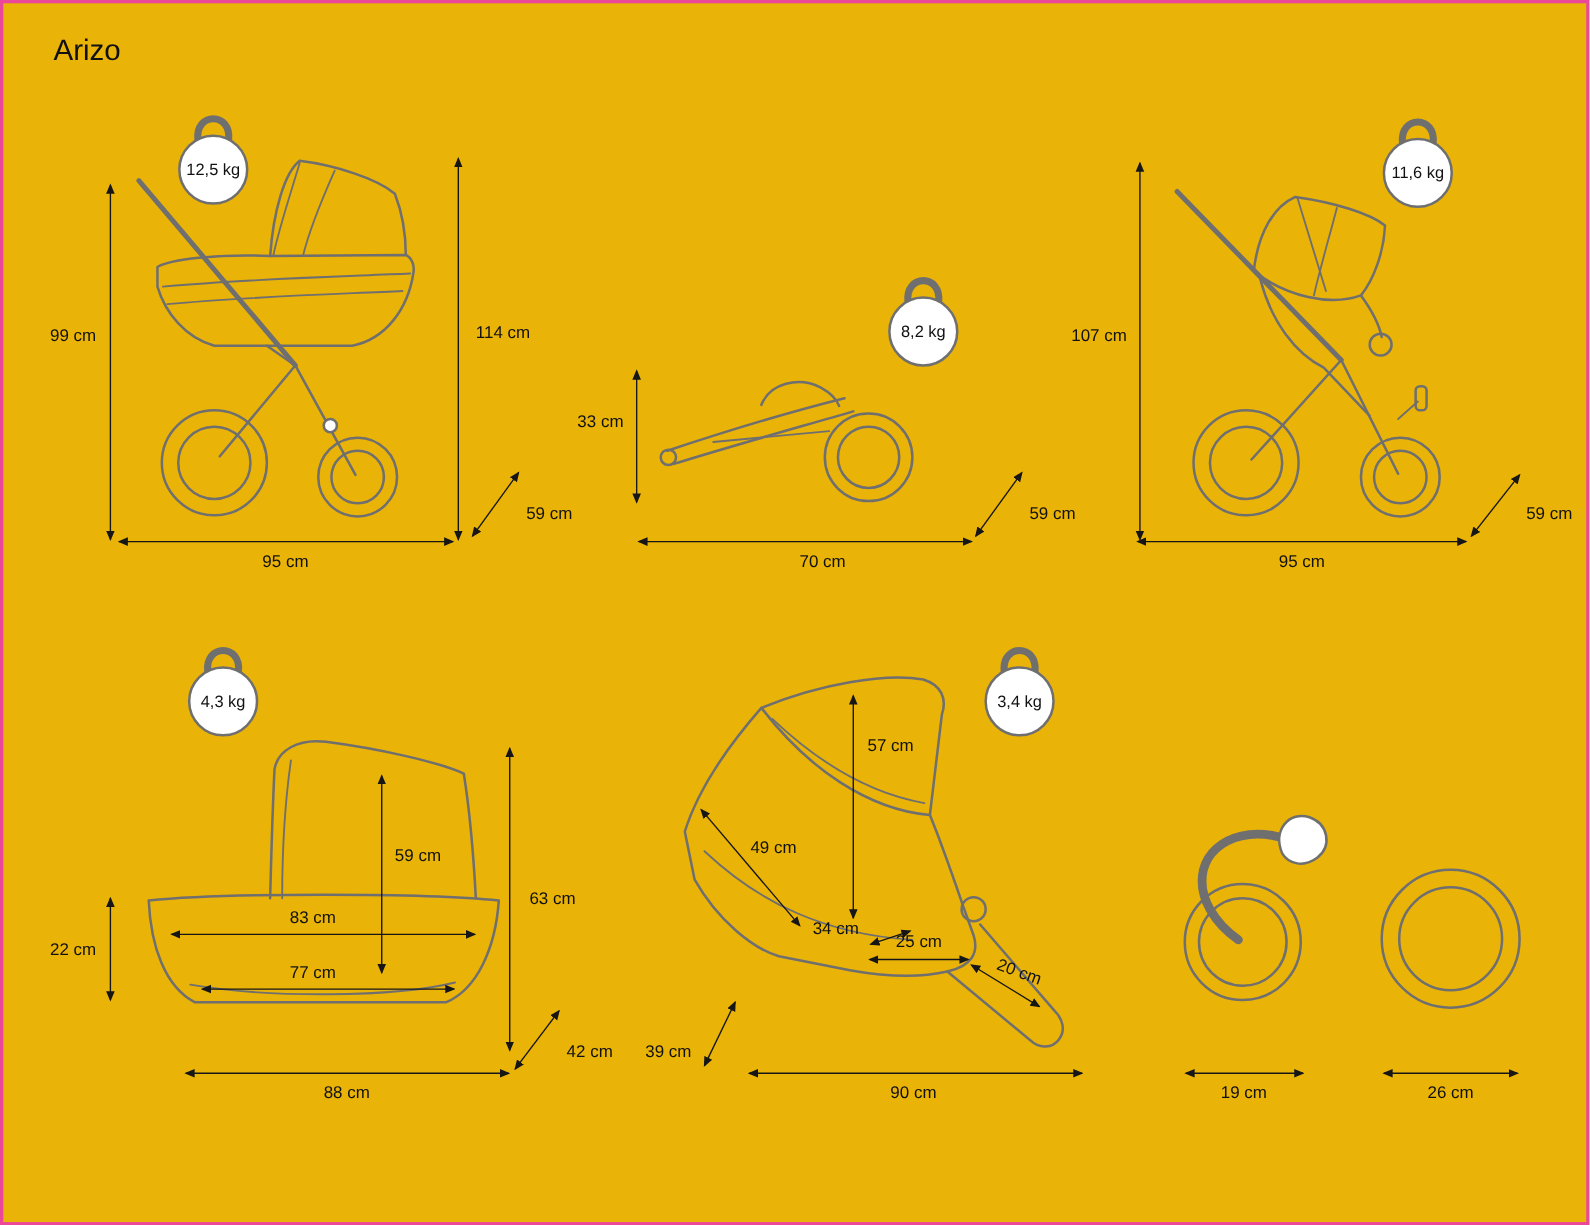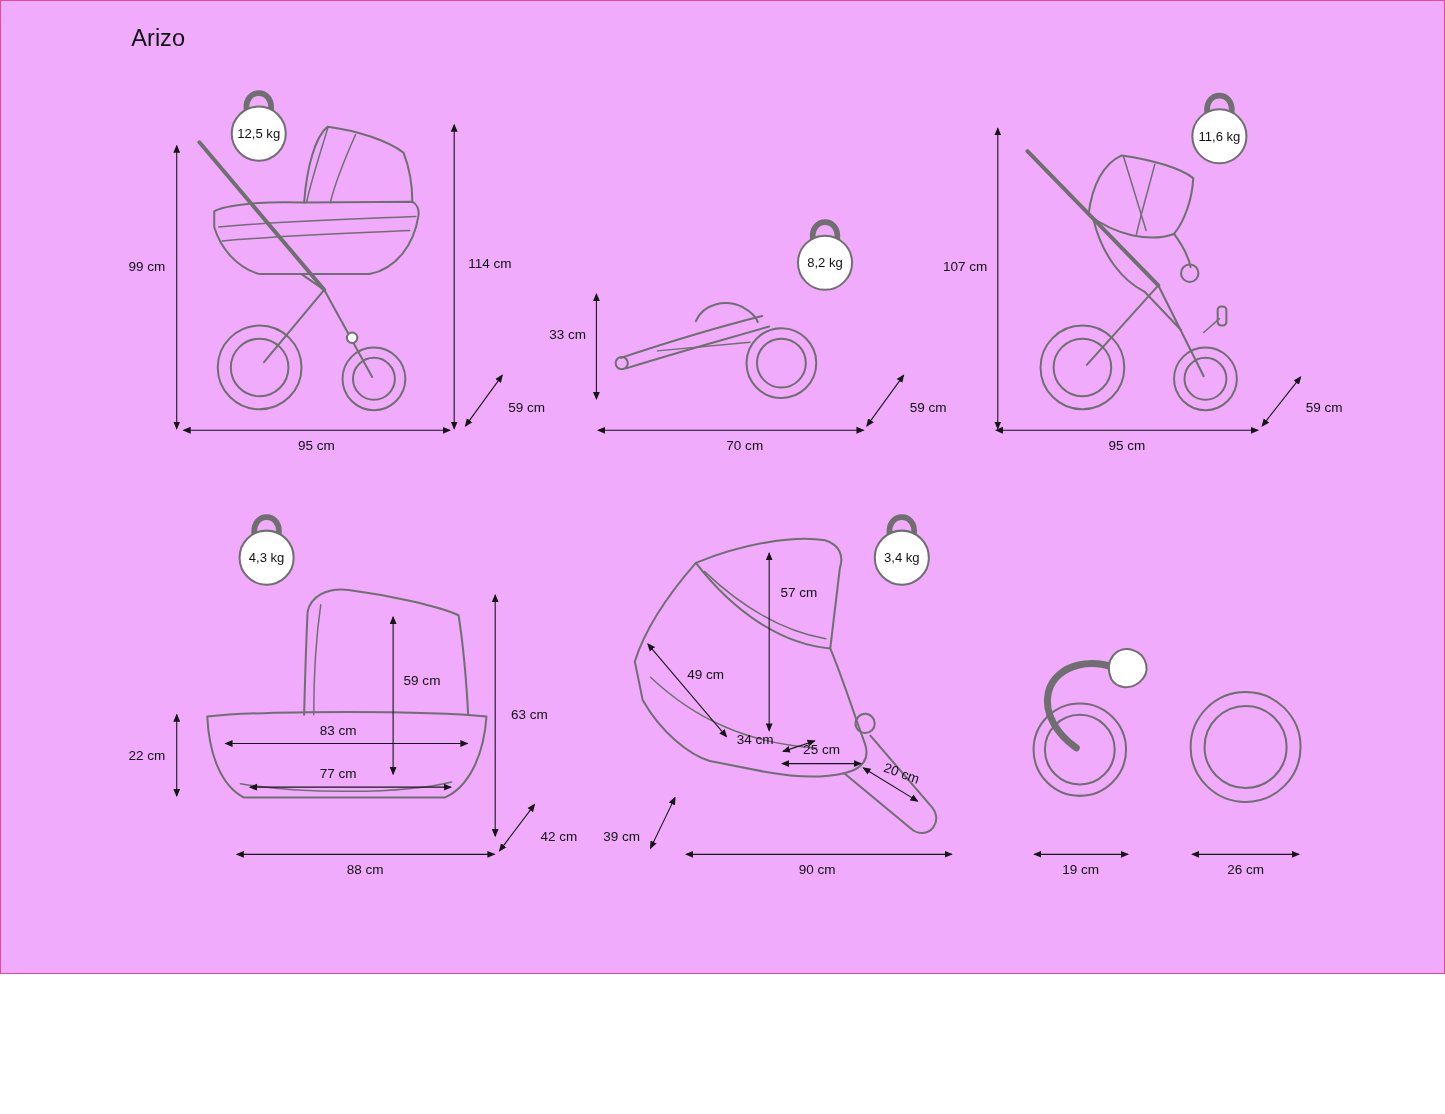--- a/index.html
+++ b/index.html
@@ -1,17 +1,17 @@
 <!DOCTYPE html>
 <html><head>
 <meta charset="utf-8">
 <style>
   * { margin:0; padding:0; box-sizing:border-box; }
   html,body { background:#ffffff; font-family:"Liberation Sans", sans-serif; }
-  .canvas { position:relative; width:1445px; height:974px; background:#f0abfc; border:1px solid #ec4899; overflow:hidden; }
+  .canvas { position:relative; width:1445px; height:1114px; background:#eab308; border:3px solid #ec4899; overflow:hidden; }
   svg { display:block; width:100%; height:100%; }
   .title  { font-size:27px; fill:#111111; font-weight:500; }
   .draw   { fill:none; stroke:#6f6f6f; stroke-width:2.3; stroke-linecap:round; stroke-linejoin:round; }
   .thin   { stroke-width:1.7; }
   .thick  { stroke-width:4.5; }
   .thick2 { stroke-width:8; }
   .wfill  { fill:#ffffff; }
   .dim    { fill:none; stroke:#161616; stroke-width:1.25; }
   .lbl    { font-size:15.5px; fill:#111111; }
   .mid    { text-anchor:middle; }

